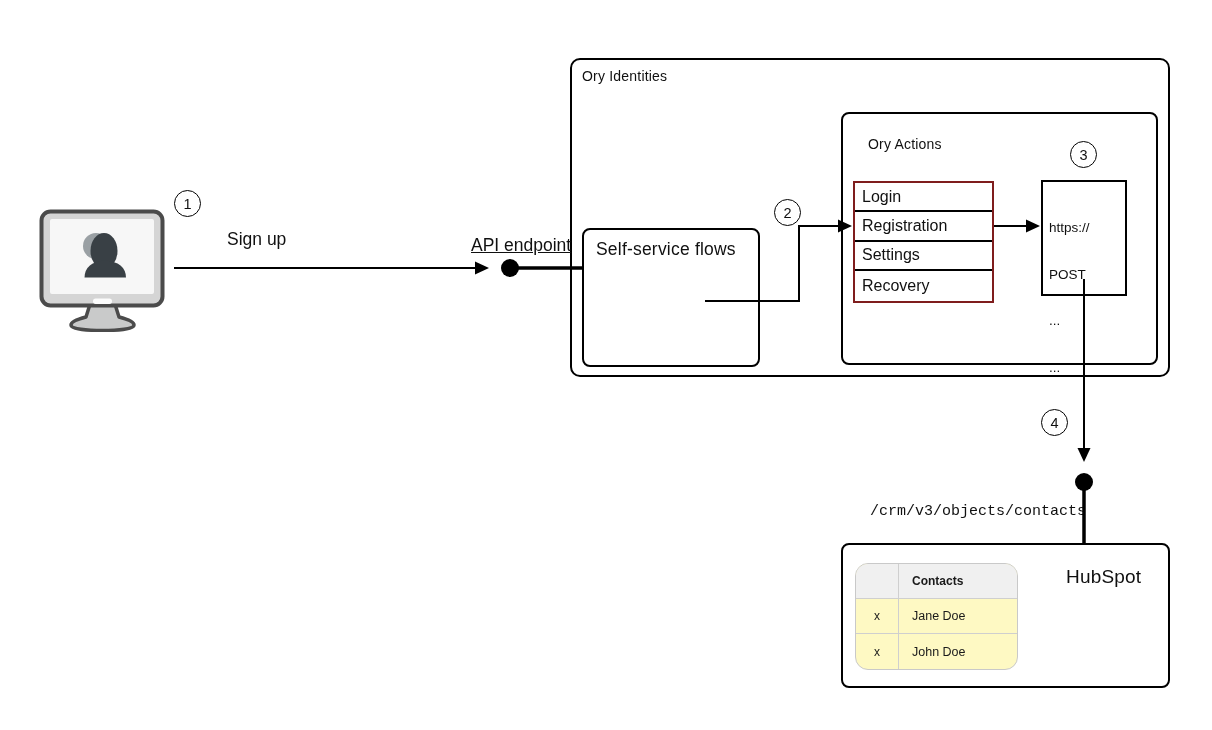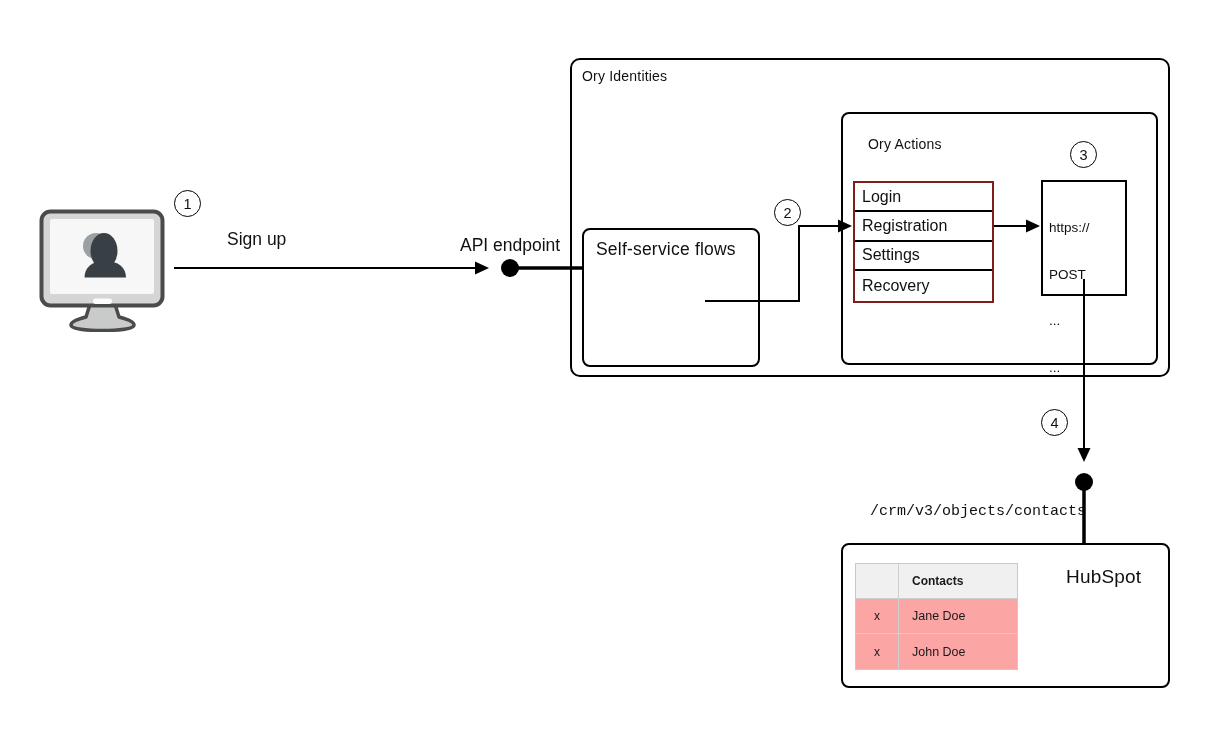--- a/index.html
+++ b/index.html
@@ -82,23 +82,23 @@
   .hubspot { left: 841px; top: 543px; width: 329px; height: 145px; border-radius: 8px; }
   .hubspot > .box-title { left: 204px; top: 21px; font-size: 19px; margin-left: 19px; }
 
   .contacts-table {
     position: absolute;
     left: 12px; top: 18px;
     display: grid;
     grid-template-columns: 43px 118px;
     grid-auto-rows: 35px;
     border: 1px solid #c9c9c9;
-    border-radius: 0;
+    border-radius: 13px;
     overflow: hidden;
-    background: #fca5a5;
+    background: #fef9c3;
   }
   .ct-cell {
     display: flex;
     align-items: center;
     box-sizing: border-box;
     font-size: 12.5px;
     color: #1a1a1a;
     border-bottom: 1px solid #cfcfcf;
   }
   .ct-cell.col1 { justify-content: center; border-right: 1px solid #cfcfcf; font-size: 12px; }
@@ -125,21 +125,21 @@
   .step-4 { left: 1041px; top: 409px; }
 
   .free-label {
     position: absolute;
     font-size: 17.5px;
     white-space: nowrap;
     z-index: 2;
     margin-left: 24px;
   }
   .signup-label { left: 203px; top: 229px; }
-  .api-endpoint-label { left: 436px; top: 235px; }
+  .api-endpoint-label { left: 447px; top: 235px; text-decoration: underline; }
   .endpoint-path-label {
     left: 846px; top: 503px;
     font-family: "Liberation Mono", "DejaVu Sans Mono", monospace;
     font-size: 15px;
     letter-spacing: 0px;
   }
 
   .monitor-icon {
     position: absolute;
     left: 39px; top: 209px;

